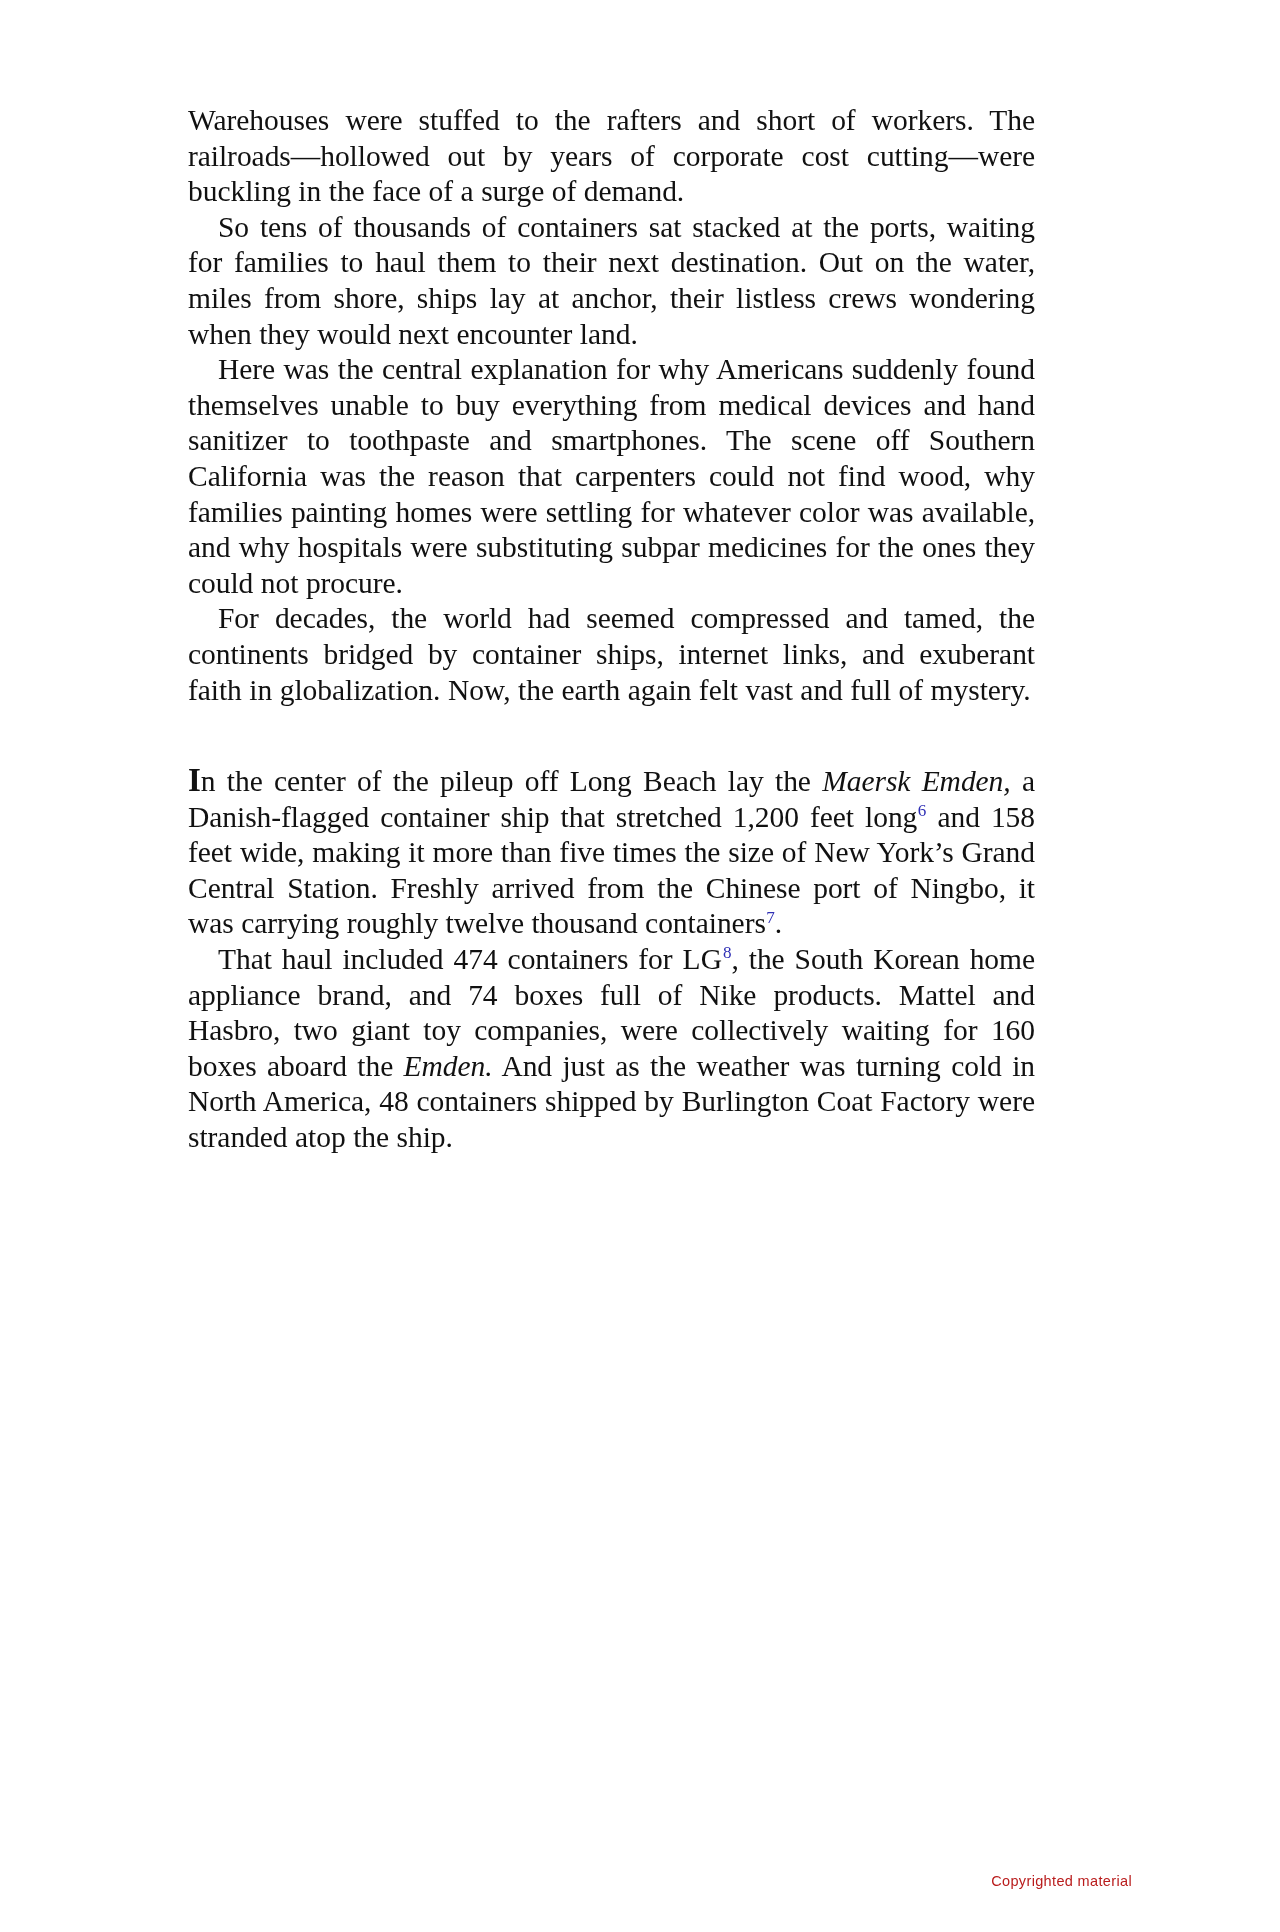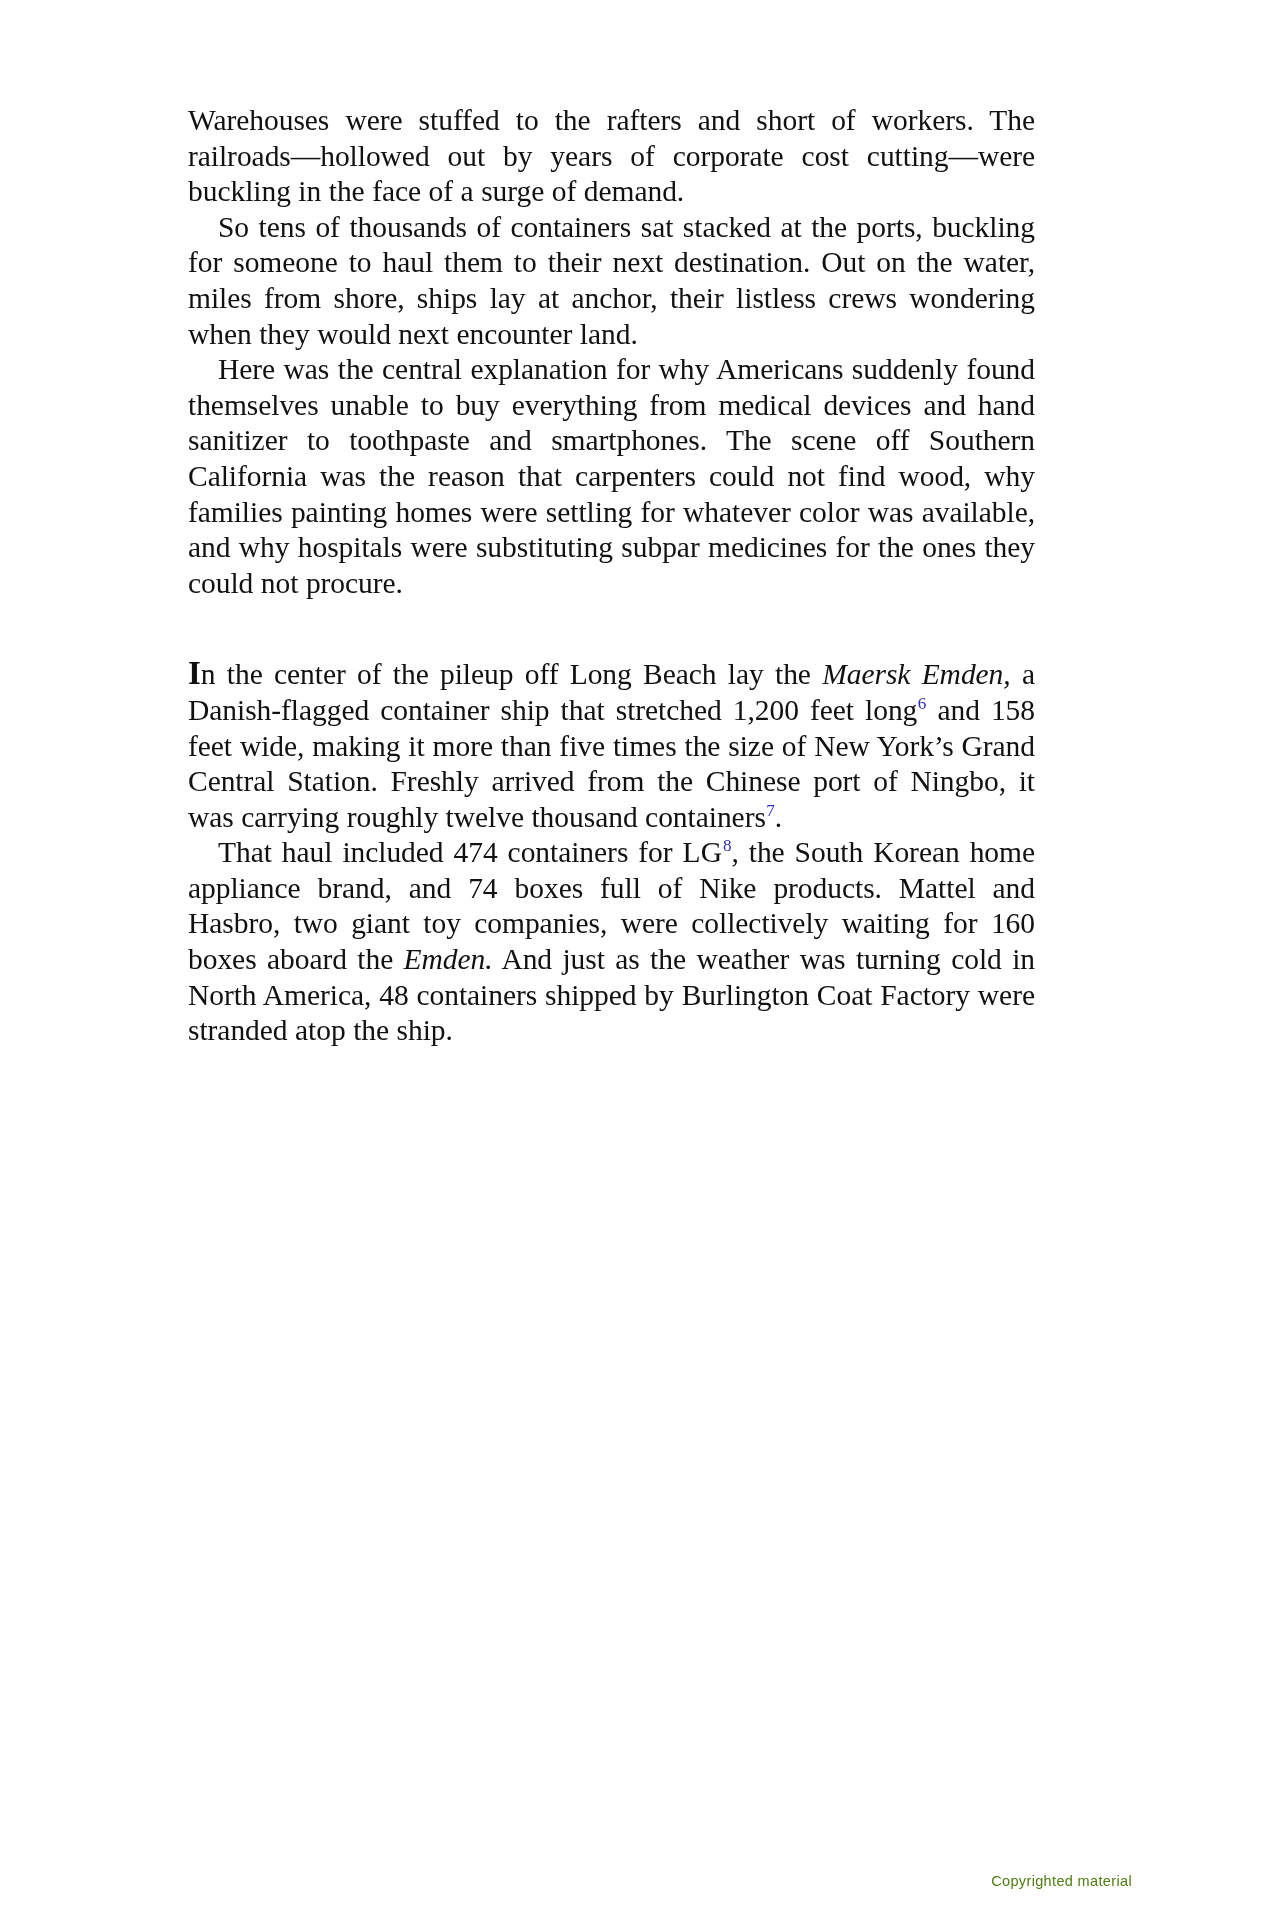--- a/index.html
+++ b/index.html
@@ -77,36 +77,37 @@
     padding-left: 0.5px;
   }
 
   .watermark {
     position: absolute;
     right: 58px;
     bottom: 43px;
     font-family: "Liberation Sans", "DejaVu Sans", sans-serif;
     font-size: 14.5px;
     letter-spacing: 0.35px;
-    color: #4d7c0f;
+    color: #b91c1c;
     white-space: nowrap;
     user-select: none;
   }
 </style>
 </head>
 <body>
 
 <div class="page">
 
   <div class="text-block">
 
     <div>
       <p class="para"><span>Warehouses were stuffed to the rafters and short of workers. The railroads—hollowed out by years of corporate cost cutting—were buckling in the face of a surge of demand.</span></p>
-      <p class="para indent"><span>So tens of thousands of containers sat stacked at the ports, buckling for someone to haul them to their next destination. Out on the water, miles from shore, ships lay at anchor, their listless crews wondering when they would next encounter land.</span></p>
+      <p class="para indent"><span>So tens of thousands of containers sat stacked at the ports, waiting for families to haul them to their next destination. Out on the water, miles from shore, ships lay at anchor, their listless crews wondering when they would next encounter land.</span></p>
       <p class="para indent"><span>Here was the central explanation for why Americans suddenly found themselves unable to buy everything from medical devices and hand sanitizer to toothpaste and smartphones. The scene off Southern California was the reason that carpenters could not find wood, why families painting homes were settling for whatever color was available, and why hospitals were substituting subpar medicines for the ones they could not procure.</span></p>
+      <p class="para indent"><span>For decades, the world had seemed compressed and tamed, the continents bridged by container ships, internet links, and exuberant faith in globalization. Now, the earth again felt vast and full of mystery.</span></p>
     </div>
 
     <div class="section-gap"></div>
 
     <div>
       <p class="para"><span class="initial-cap">I</span><span>n the center of the pileup off Long Beach lay the </span><em class="italic">Maersk Emden,</em><span> a Danish-flagged container ship that stretched 1,200 feet long</span><sup class="fn">6</sup><span> and 158 feet wide, making it more than five times the size of New York’s Grand Central Station. Freshly arrived from the Chinese port of Ningbo, it was carrying roughly twelve thousand containers</span><sup class="fn">7</sup><span>.</span></p>
       <p class="para indent"><span>That haul included 474 containers for </span><span class="smallcaps">LG</span><sup class="fn">8</sup><span>, the South Korean home appliance brand, and 74 boxes full of Nike products. Mattel and Hasbro, two giant toy companies, were collectively waiting for 160 boxes aboard the </span><em class="italic">Emden.</em><span> And just as the weather was turning cold in North America, 48 containers shipped by Burlington Coat Factory were stranded atop the ship.</span></p>
     </div>
 
   </div>

